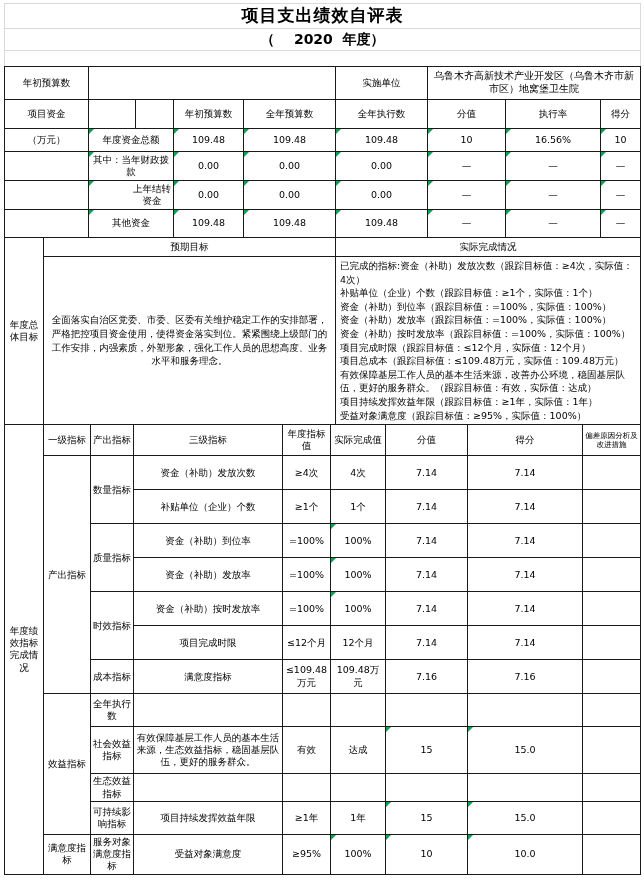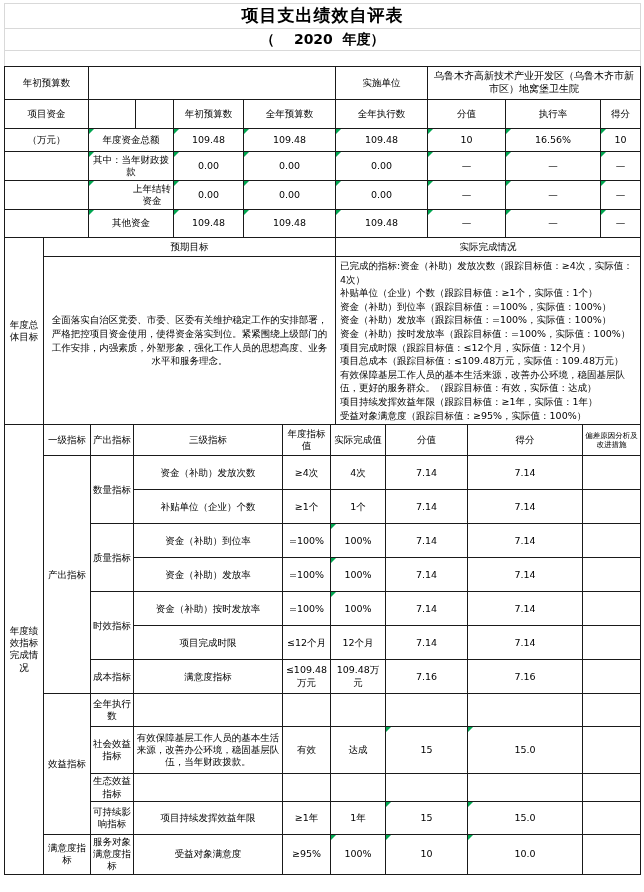--- a/index.html
+++ b/index.html
@@ -262,21 +262,21 @@
       <td>全年执行数</td>
       <td></td>
       <td></td>
       <td></td>
       <td></td>
       <td></td>
       <td></td>
     </tr>
     <tr class="h46">
       <td>社会效益指标</td>
-      <td>有效保障基层工作人员的基本生活来源，改善办公环境，稳固基层队伍，当年财政拨款。</td>
+      <td>有效保障基层工作人员的基本生活来源，生态效益指标，稳固基层队伍，更好的服务群众。</td>
       <td>有效</td>
       <td>达成</td>
       <td class="tri">15</td>
       <td class="tri">15.0</td>
       <td></td>
     </tr>
     <tr class="h27">
       <td>生态效益指标</td>
       <td></td>
       <td></td>

